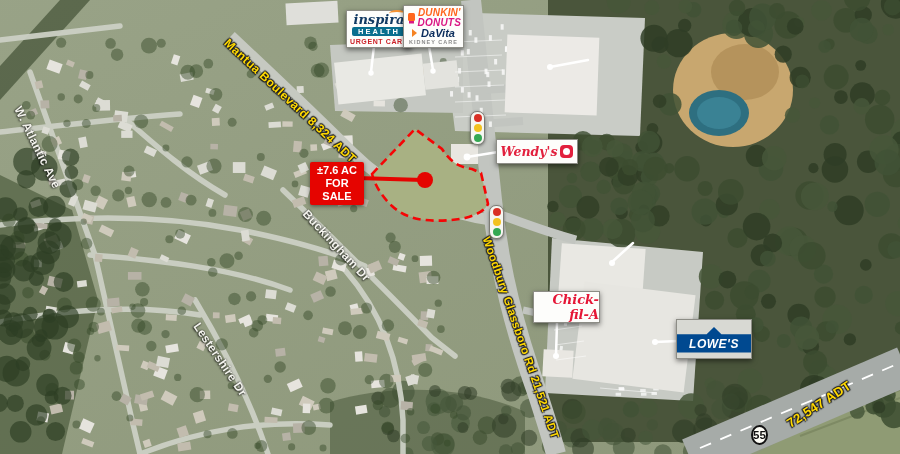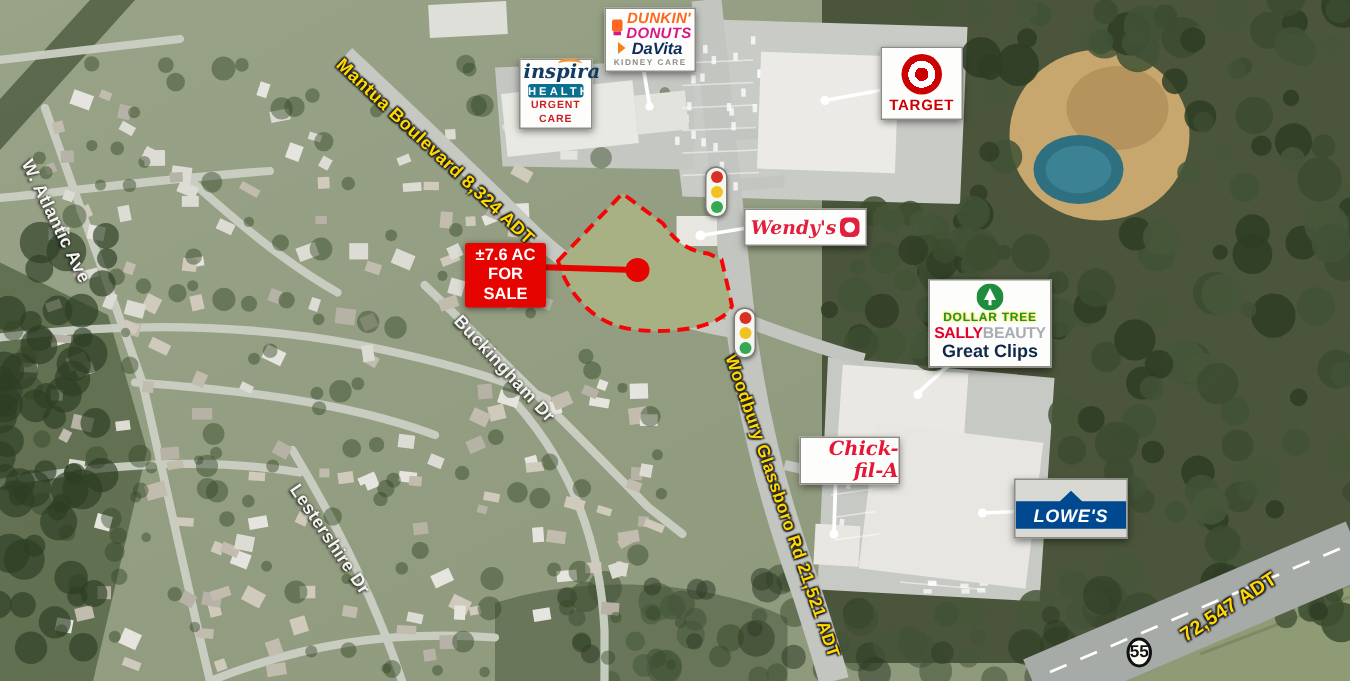--- a/index.html
+++ b/index.html
@@ -16,21 +16,21 @@
     color:#f4f4ee;white-space:nowrap;transform-origin:0 0;
     text-shadow:0 1px 2px rgba(0,0,0,.85),0 0 2px rgba(0,0,0,.6);}
   
   .lbox{position:absolute;background:#fdfdfb;border:1px solid #8d8d86;
     box-shadow:0 2px 5px rgba(0,0,0,.5);text-align:center;box-sizing:border-box;}
   
   .forsale{position:absolute;left:310px;top:162px;width:50px;background:#e50400;
     color:#fff;font-weight:bold;font-size:11px;line-height:13px;text-align:center;
     padding:2px 2px;border-radius:2px;box-shadow:0 1px 4px rgba(0,0,0,.5);}
   
-  .box-inspira{left:346px;top:10px;width:49px;padding:2px 2px 1px;margin-top:29px;}
+  .box-inspira{left:346px;top:10px;width:66px;padding:2px 2px 1px;}
   .inspira-name{font-family:"DejaVu Serif",serif;font-style:italic;font-weight:bold;
     font-size:13px;color:#123a63;line-height:13px;position:relative;}
   .inspira-swoosh{position:absolute;right:4px;top:-3px;width:16px;height:5px;
     border-top:2px solid #f79433;border-radius:50%;}
   .inspira-health{background:#0a6f8f;color:#fff;font-weight:bold;font-size:7.5px;
     letter-spacing:2px;margin:1px 3px;line-height:9px;border-radius:2px;}
   .inspira-urgent{color:#cc2027;font-weight:bold;font-size:7px;letter-spacing:.6px;line-height:9px;}
   
   .box-dunkin{left:403px;top:5px;width:61px;padding:2px;}
   .dunkin-row{display:flex;align-items:center;justify-content:center;gap:2px;}
@@ -900,41 +900,26 @@
         <div class="dunkin-txt dunkin-l2">DONUTS</div>
       </div>
     </div>
     <div class="davita-name">
       <span class="davita-accent"></span>
       <span>DaVita</span>
     </div>
     <div class="davita-tag">KIDNEY CARE</div>
   </div>
 
-  <div class="lbox box-target">
-    <div class="bullseye"></div>
-    <div class="target-name">TARGET</div>
-  </div>
 
   <div class="lbox box-wendys">
     <span class="wendys-name">Wendy's</span>
     <span class="wendys-girl"></span>
   </div>
 
-  <div class="lbox box-retail">
-    <svg class="dt-tree" width="18" height="18">
-      <circle cx="9" cy="9" r="9" fill="#1e8e3e"></circle>
-      <path d="M9 3 L13 11 L10 11 L10 14.5 L8 14.5 L8 11 L5 11 Z" fill="#ffffff"></path>
-    </svg>
-    <div class="dt-name">DOLLAR TREE</div>
-    <div class="sally-row">
-      <span class="sally-1">SALLY</span><span class="sally-2">BEAUTY</span>
-    </div>
-    <div class="gc-name">Great Clips</div>
-  </div>
 
   <div class="lbox box-chickfila">
     <span class="cfa-name">Chick-fil-A</span>
   </div>
 
   <div class="lbox box-lowes">
     <div class="lowes-badge">
       <span class="lowes-name">LOWE'S</span>
     </div>
   </div>

